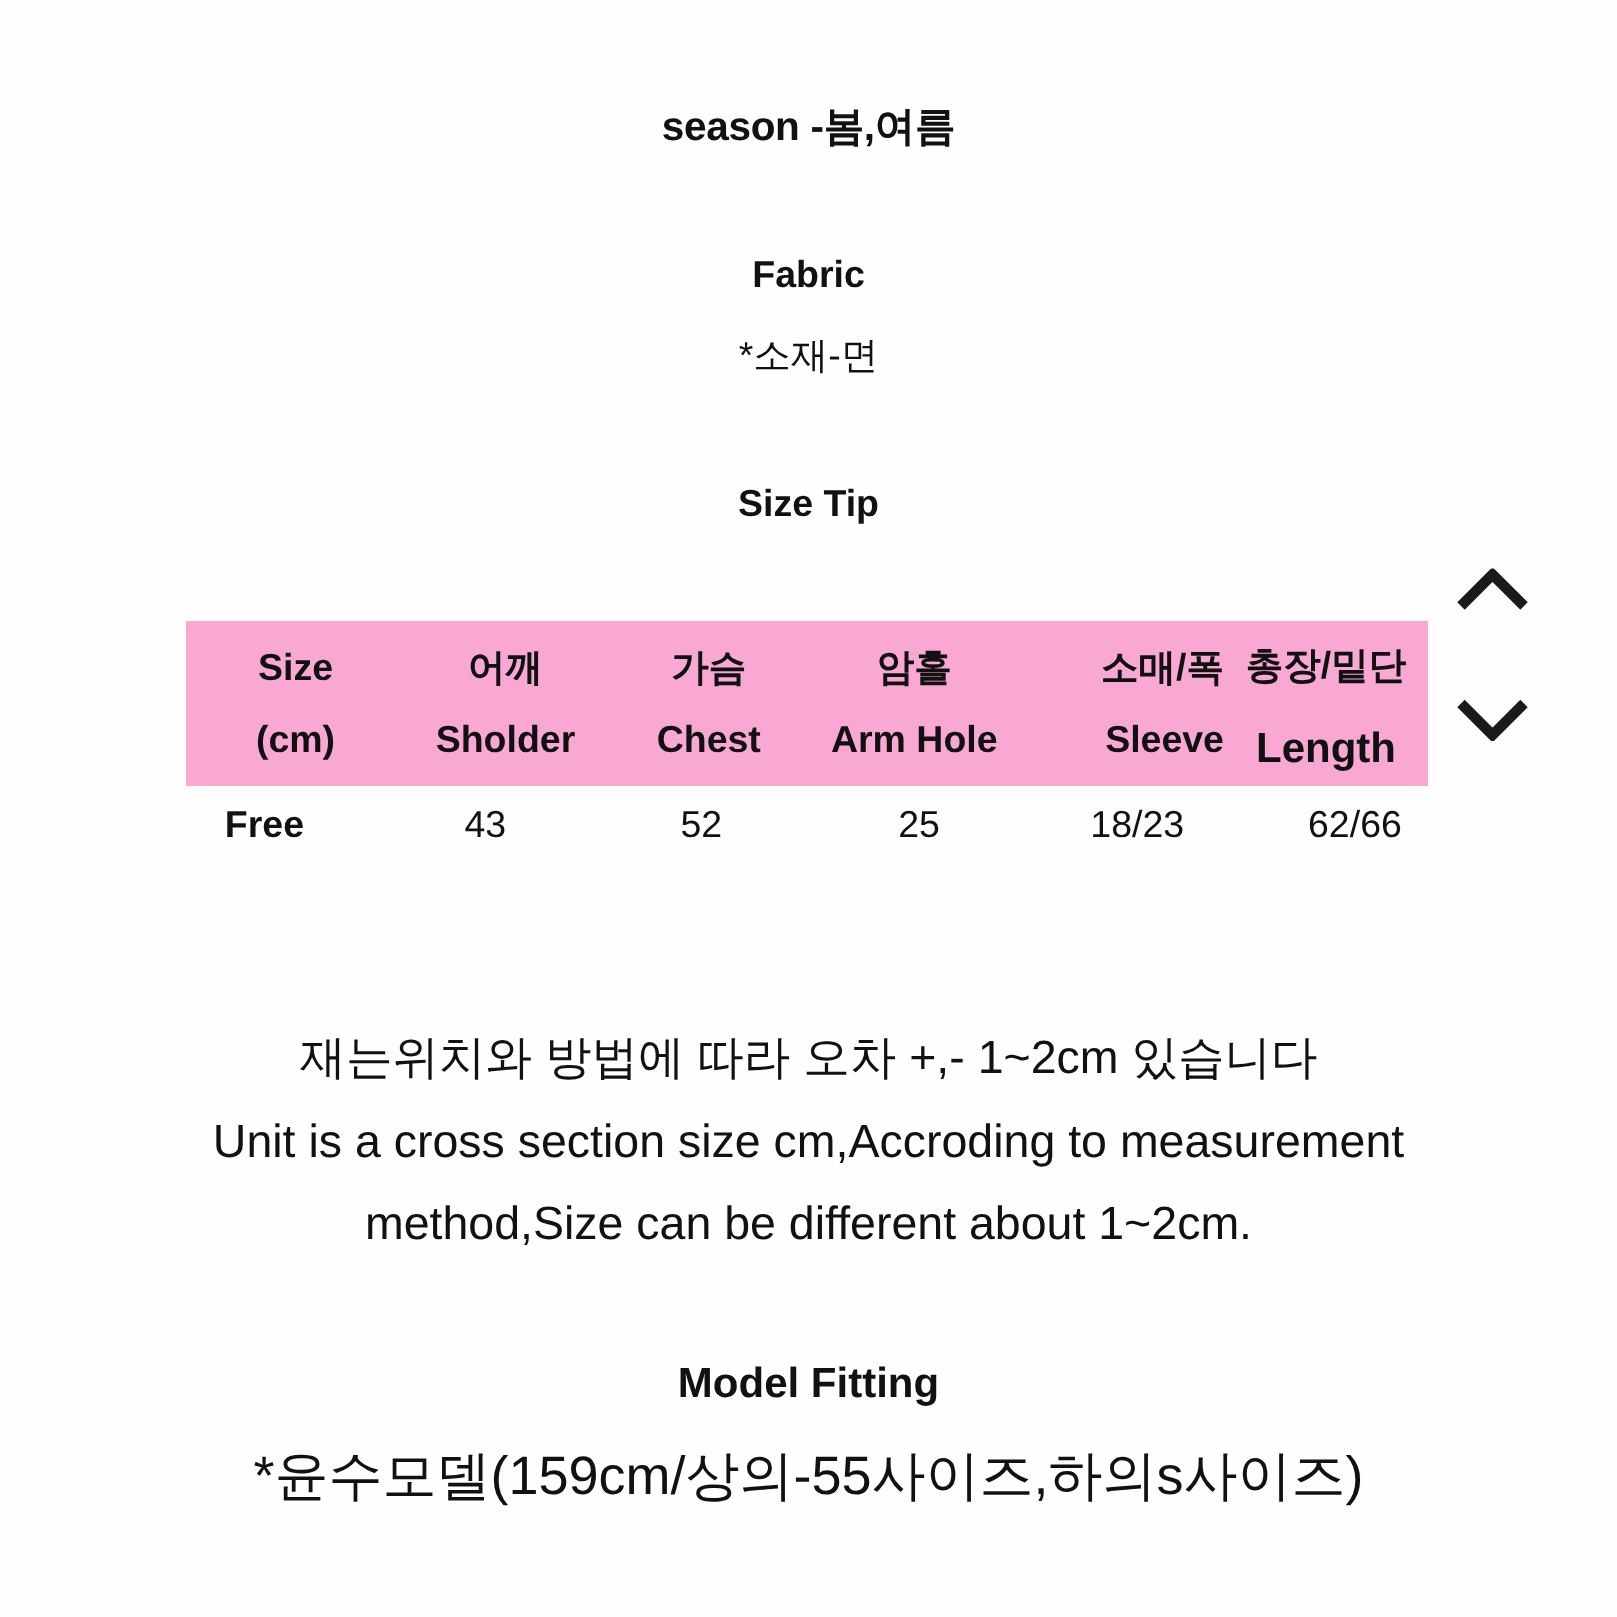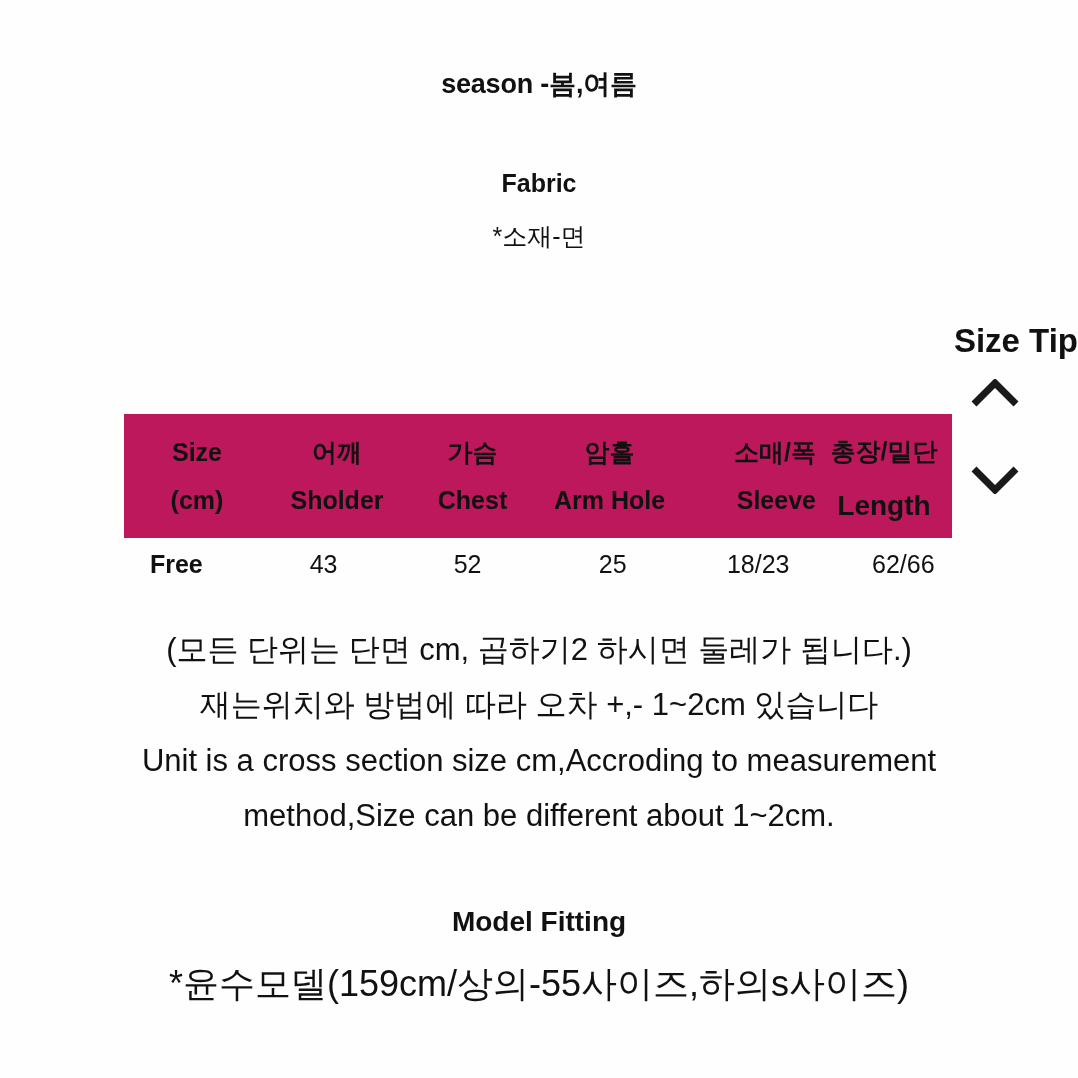--- a/index.html
+++ b/index.html
@@ -45,37 +45,36 @@
   }
 
   .fabric-value {
     top: 220px;
     font-size: 25px;
     font-weight: normal;
   }
 
   .sizetip-title {
     top: 322px;
-    font-size: 33px;
-    font-weight: bold;
-    text-align: right;
+    font-size: 25px;
+    font-weight: bold;
   }
 
   
   .size-table {
     position: absolute;
     left: 124px;
     top: 414px;
     width: 828px;
   }
 
   .table-head {
-    background: #be185d;
+    background: #f9a8d4;
     display: flex;
-    height: 124px;
+    height: 110px;
     align-items: stretch;
   }
 
   .table-body {
     display: flex;
     height: 52px;
     align-items: center;
     background: transparent;
     gap: 47px;
   }
@@ -231,21 +230,20 @@
       <polyline points="3,25 24,4 45,25" fill="none" stroke="#1a1a1a" stroke-width="7" stroke-linecap="butt" stroke-linejoin="miter"></polyline>
     </svg>
   </div>
 
   <div class="chevron chevron-down">
     <svg width="48" height="28" viewBox="0 0 48 28" aria-hidden="true">
       <polyline points="3,3 24,24 45,3" fill="none" stroke="#1a1a1a" stroke-width="7" stroke-linecap="butt" stroke-linejoin="miter"></polyline>
     </svg>
   </div>
 
-  <div class="note note-kr-1">(모든 단위는 단면 cm, 곱하기2 하시면 둘레가 됩니다.)</div>
   <div class="note note-kr-2">재는위치와 방법에 따라 오차 +,- 1~2cm 있습니다</div>
   <div class="note note-en-1">Unit is a cross section size cm,Accroding to measurement</div>
   <div class="note note-en-2">method,Size can be different about 1~2cm.</div>
 
   <div class="line model-title">Model Fitting</div>
   <div class="line model-value">*윤수모델(159cm/상의-55사이즈,하의s사이즈)</div>
 
 </div>
 
 </body></html>

